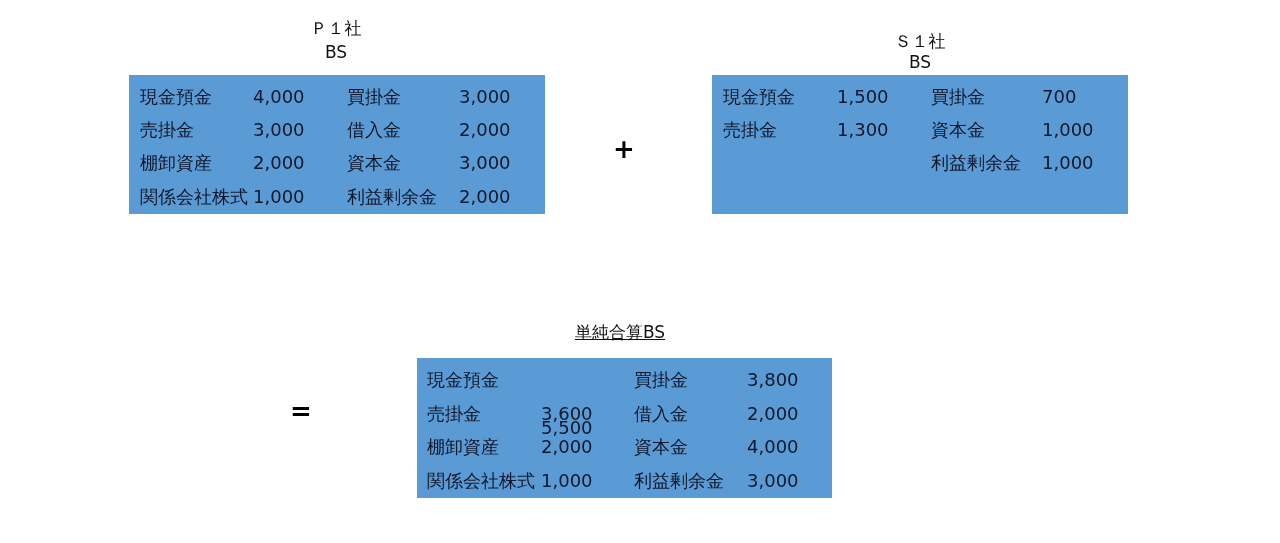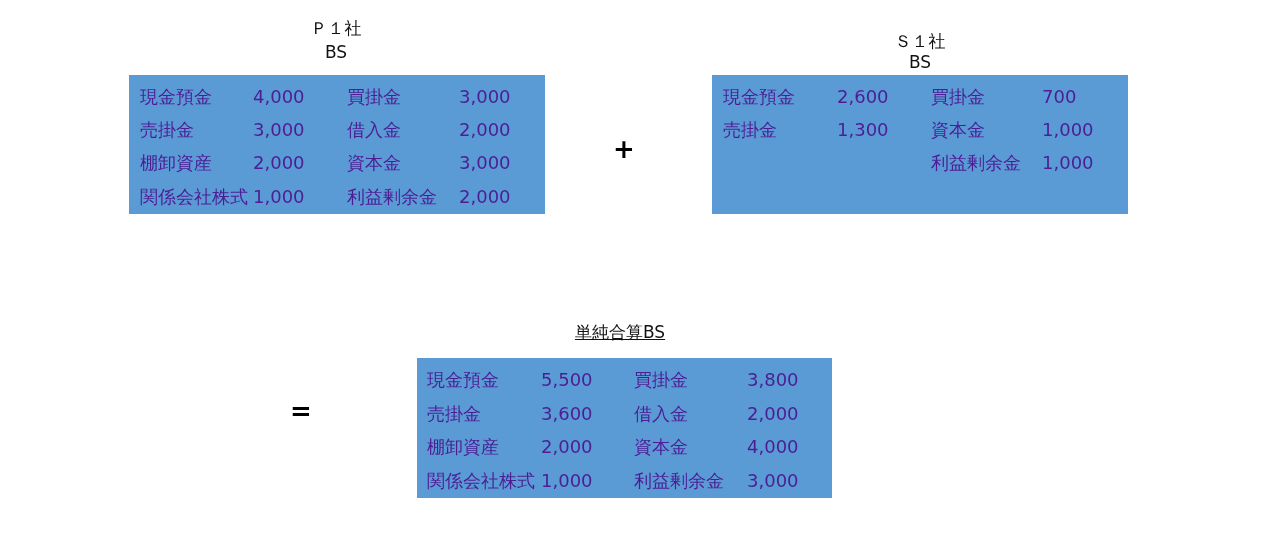--- a/index.html
+++ b/index.html
@@ -1,19 +1,19 @@
 <!DOCTYPE html>
 <html><head>
 <meta charset="utf-8">
 <style>
   html, body { margin:0; padding:0; }
   body { width:1280px; height:543px; background:#ffffff; position:relative; overflow:hidden;
          font-family:"DejaVu Sans", "Liberation Sans", sans-serif; }
   .title { position:absolute; text-align:center; color:#111; font-size:17px; line-height:24px; }
-  .bs { position:absolute; background:#5b9bd5; color:#4c1d95; font-size:18px; }
+  .bs { position:absolute; background:#5b9bd5; color:#0f172a; font-size:18px; }
   .row { position:absolute; left:0; right:0; height:34px; }
   .cell { position:absolute; top:0; line-height:34px; white-space:nowrap; }
   .num { text-align:left; }
   .op { position:absolute; font-size:26px; font-weight:bold; color:#000; }
 </style>
 </head>
 <body>
 
 <div class="title" style="left:286px; top:16px; width:100px;">
   <div>Ｐ１社</div>
@@ -48,21 +48,21 @@
 
 <div class="op" style="left:613px; top:134px;">+</div>
 
 <div class="title" style="left:870px; top:29px; width:100px;">
   <div>Ｓ１社</div>
   <div style="margin-top:-3px;">BS</div>
 </div>
 <div class="bs" style="left:712px; top:75px; width:416px; height:139px;">
   <div class="row" style="top:5px;">
     <span class="cell" style="left:11px;">現金預金</span>
-    <span class="cell num" style="left:125px; width:70px;">2,600</span>
+    <span class="cell num" style="left:125px; width:70px;">1,500</span>
     <span class="cell" style="left:219px;">買掛金</span>
     <span class="cell num" style="left:330px; width:72px;">700</span>
   </div>
   <div class="row" style="top:38px;">
     <span class="cell" style="left:11px;">売掛金</span>
     <span class="cell num" style="left:125px; width:70px;">1,300</span>
     <span class="cell" style="left:219px;">資本金</span>
     <span class="cell num" style="left:330px; width:72px;">1,000</span>
   </div>
   <div class="row" style="top:71px;">
@@ -72,21 +72,21 @@
     <span class="cell num" style="left:330px; width:72px;">1,000</span>
   </div>
 </div>
 
 <div class="op" style="left:290px; top:396px;">=</div>
 
 <div class="title" style="left:545px; top:320px; width:150px;text-decoration:underline;">単純合算BS</div>
 <div class="bs" style="left:417px; top:358px; width:415px; height:140px;">
   <div class="row" style="top:5px;">
     <span class="cell" style="left:10px;">現金預金</span>
-    <span class="cell num" style="left:124px; width:70px;">5,500</span>
+    <span class="cell num" style="left:124px; width:70px;margin-top:48px;">5,500</span>
     <span class="cell" style="left:217px;">買掛金</span>
     <span class="cell num" style="left:330px; width:72px;">3,800</span>
   </div>
   <div class="row" style="top:39px;">
     <span class="cell" style="left:10px;">売掛金</span>
     <span class="cell num" style="left:124px; width:70px;">3,600</span>
     <span class="cell" style="left:217px;">借入金</span>
     <span class="cell num" style="left:330px; width:72px;">2,000</span>
   </div>
   <div class="row" style="top:72px;">

